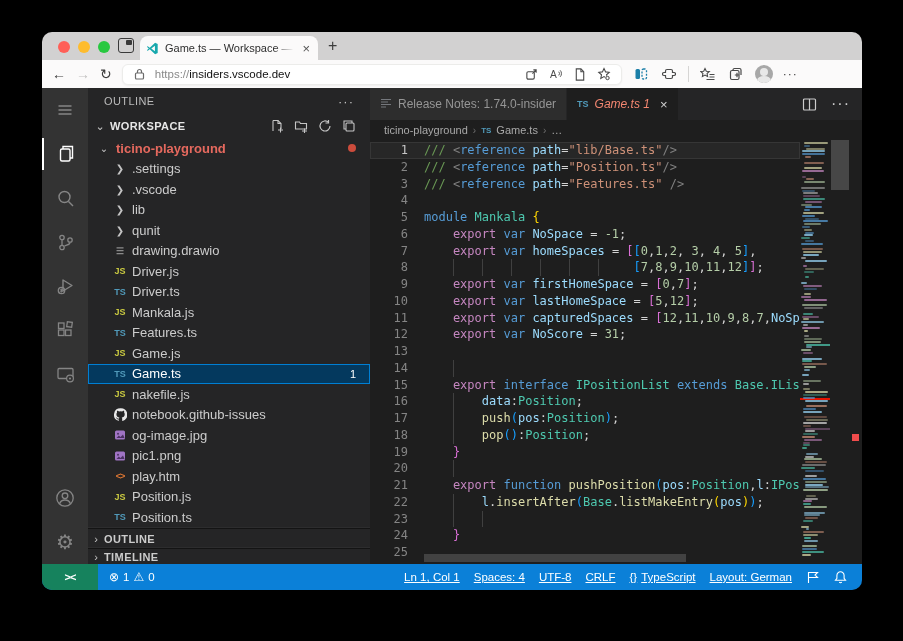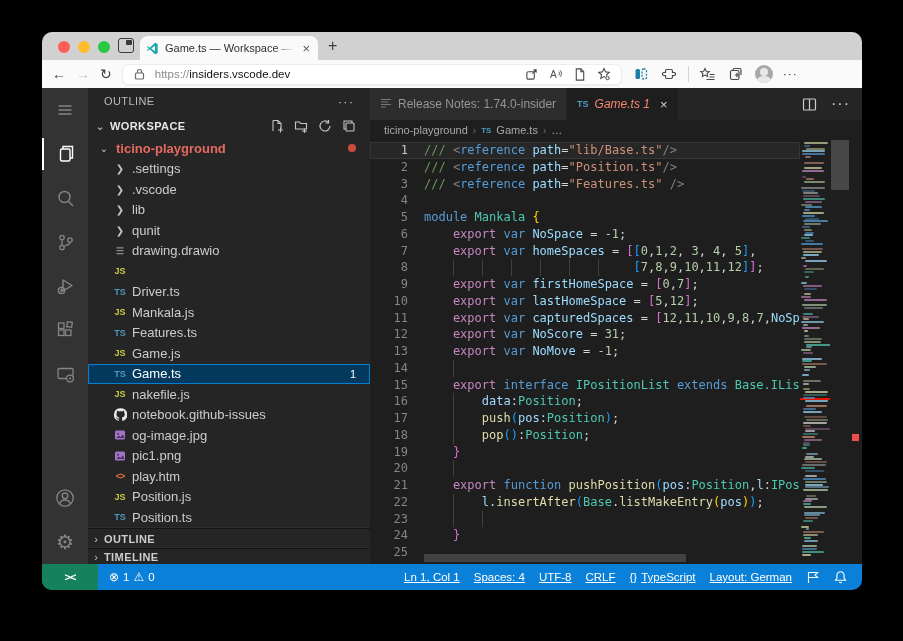--- a/index.html
+++ b/index.html
@@ -341,20 +341,21 @@
             <span class="lbl">qunit</span>
           </div>
           <div class="row">
             <span style="flex:0 0 24px"></span>
             <span class="fi fi-generic">☰</span>
             <span class="lbl">drawing.drawio</span>
           </div>
           <div class="row">
             <span style="flex:0 0 24px"></span>
             <span class="fi fi-js">JS</span>
+            <span class="lbl">Driver.js</span>
           </div>
           <div class="row">
             <span style="flex:0 0 24px"></span>
             <span class="fi fi-ts">TS</span>
             <span class="lbl">Driver.ts</span>
           </div>
           <div class="row">
             <span style="flex:0 0 24px"></span>
             <span class="fi fi-js">JS</span>
             <span class="lbl">Mankala.js</span>
@@ -477,21 +478,21 @@
             <div class="code-line"><span class="ln">3</span><span class="lc"><span class="t-com">/// </span><span class="t-tagp">&lt;</span><span class="t-tag">reference </span><span class="t-attr">path</span><span class="t-punct">=</span><span class="t-str">"Features.ts" </span><span class="t-tagp">/&gt;</span></span></div>
             <div class="code-line"><span class="ln">4</span><span class="lc"></span></div>
             <div class="code-line"><span class="ln">5</span><span class="lc"><span class="t-kw">module </span><span class="t-type">Mankala </span><span class="t-b1">{</span></span></div>
             <div class="code-line"><span class="ln">6</span><span class="lc"><span class="t-exp">    export </span><span class="t-kw">var </span><span class="t-attr">NoSpace </span><span class="t-punct">= </span><span class="t-num">-1</span><span class="t-punct">;</span></span></div>
             <div class="code-line"><span class="ln">7</span><span class="lc"><span class="t-exp">    export </span><span class="t-kw">var </span><span class="t-attr">homeSpaces </span><span class="t-punct">= </span><span class="t-b2">[</span><span class="t-b3">[</span><span class="t-num">0</span><span class="t-punct">,</span><span class="t-num">1</span><span class="t-punct">,</span><span class="t-num">2</span><span class="t-punct">, </span><span class="t-num">3</span><span class="t-punct">, </span><span class="t-num">4</span><span class="t-punct">, </span><span class="t-num">5</span><span class="t-b3">]</span><span class="t-punct">,</span></span></div>
             <div class="code-line"><span class="ln">8</span><span class="lc"><span class="guide" style="left:29.4px"></span><span class="guide" style="left:58.3px"></span><span class="guide" style="left:87.1px"></span><span class="guide" style="left:116.0px"></span><span class="guide" style="left:144.9px"></span><span class="guide" style="left:173.8px"></span><span class="t-punct">                             </span><span class="t-b3">[</span><span class="t-num">7</span><span class="t-punct">,</span><span class="t-num">8</span><span class="t-punct">,</span><span class="t-num">9</span><span class="t-punct">,</span><span class="t-num">10</span><span class="t-punct">,</span><span class="t-num">11</span><span class="t-punct">,</span><span class="t-num">12</span><span class="t-b3">]</span><span class="t-b2">]</span><span class="t-punct">;</span></span></div>
             <div class="code-line"><span class="ln">9</span><span class="lc"><span class="t-exp">    export </span><span class="t-kw">var </span><span class="t-attr">firstHomeSpace </span><span class="t-punct">= </span><span class="t-b2">[</span><span class="t-num">0</span><span class="t-punct">,</span><span class="t-num">7</span><span class="t-b2">]</span><span class="t-punct">;</span></span></div>
             <div class="code-line"><span class="ln">10</span><span class="lc"><span class="t-exp">    export </span><span class="t-kw">var </span><span class="t-attr">lastHomeSpace </span><span class="t-punct">= </span><span class="t-b2">[</span><span class="t-num">5</span><span class="t-punct">,</span><span class="t-num">12</span><span class="t-b2">]</span><span class="t-punct">;</span></span></div>
             <div class="code-line"><span class="ln">11</span><span class="lc"><span class="t-exp">    export </span><span class="t-kw">var </span><span class="t-attr">capturedSpaces </span><span class="t-punct">= </span><span class="t-b2">[</span><span class="t-num">12</span><span class="t-punct">,</span><span class="t-num">11</span><span class="t-punct">,</span><span class="t-num">10</span><span class="t-punct">,</span><span class="t-num">9</span><span class="t-punct">,</span><span class="t-num">8</span><span class="t-punct">,</span><span class="t-num">7</span><span class="t-punct">,</span><span class="t-attr">NoSpace</span></span></div>
             <div class="code-line"><span class="ln">12</span><span class="lc"><span class="t-exp">    export </span><span class="t-kw">var </span><span class="t-attr">NoScore </span><span class="t-punct">= </span><span class="t-num">31</span><span class="t-punct">;</span></span></div>
-            <div class="code-line"><span class="ln">13</span><span class="lc"><span class="t-exp">    export </span><span class="t-kw">var </span><span class="t-attr">NoMove </span><span class="t-punct">= </span><span class="t-num">-1</span><span class="t-punct">;</span></span></div>
+            <div class="code-line"><span class="ln">13</span></div>
             <div class="code-line"><span class="ln">14</span><span class="lc"><span class="guide" style="left:29.4px"></span></span></div>
             <div class="code-line"><span class="ln">15</span><span class="lc"><span class="t-exp">    export </span><span class="t-kw">interface </span><span class="t-type">IPositionList </span><span class="t-kw">extends </span><span class="t-type">Base.IList </span></span></div>
             <div class="code-line"><span class="ln">16</span><span class="lc"><span class="guide" style="left:29.4px"></span><span class="t-punct">        </span><span class="t-attr">data</span><span class="t-punct">:</span><span class="t-type">Position</span><span class="t-punct">;</span></span></div>
             <div class="code-line"><span class="ln">17</span><span class="lc"><span class="guide" style="left:29.4px"></span><span class="t-punct">        </span><span class="t-fn">push</span><span class="t-b3">(</span><span class="t-attr">pos</span><span class="t-punct">:</span><span class="t-type">Position</span><span class="t-b3">)</span><span class="t-punct">;</span></span></div>
             <div class="code-line"><span class="ln">18</span><span class="lc"><span class="guide" style="left:29.4px"></span><span class="t-punct">        </span><span class="t-fn">pop</span><span class="t-b3">()</span><span class="t-punct">:</span><span class="t-type">Position</span><span class="t-punct">;</span></span></div>
             <div class="code-line"><span class="ln">19</span><span class="lc"><span class="t-punct">    </span><span class="t-b2">}</span></span></div>
             <div class="code-line"><span class="ln">20</span><span class="lc"><span class="guide" style="left:29.4px"></span></span></div>
             <div class="code-line"><span class="ln">21</span><span class="lc"><span class="t-exp">    export </span><span class="t-kw">function </span><span class="t-fn">pushPosition</span><span class="t-b3">(</span><span class="t-attr">pos</span><span class="t-punct">:</span><span class="t-type">Position</span><span class="t-punct">,</span><span class="t-attr">l</span><span class="t-punct">:</span><span class="t-type">IPositionList</span></span></div>
             <div class="code-line"><span class="ln">22</span><span class="lc"><span class="guide" style="left:29.4px"></span><span class="t-punct">        </span><span class="t-attr">l</span><span class="t-punct">.</span><span class="t-fn">insertAfter</span><span class="t-b3">(</span><span class="t-type">Base</span><span class="t-punct">.</span><span class="t-fn">listMakeEntry</span><span class="t-b1">(</span><span class="t-attr">pos</span><span class="t-b1">)</span><span class="t-b3">)</span><span class="t-punct">;</span></span></div>
             <div class="code-line"><span class="ln">23</span><span class="lc"><span class="guide" style="left:29.4px"></span><span class="guide" style="left:58.3px"></span></span></div>

